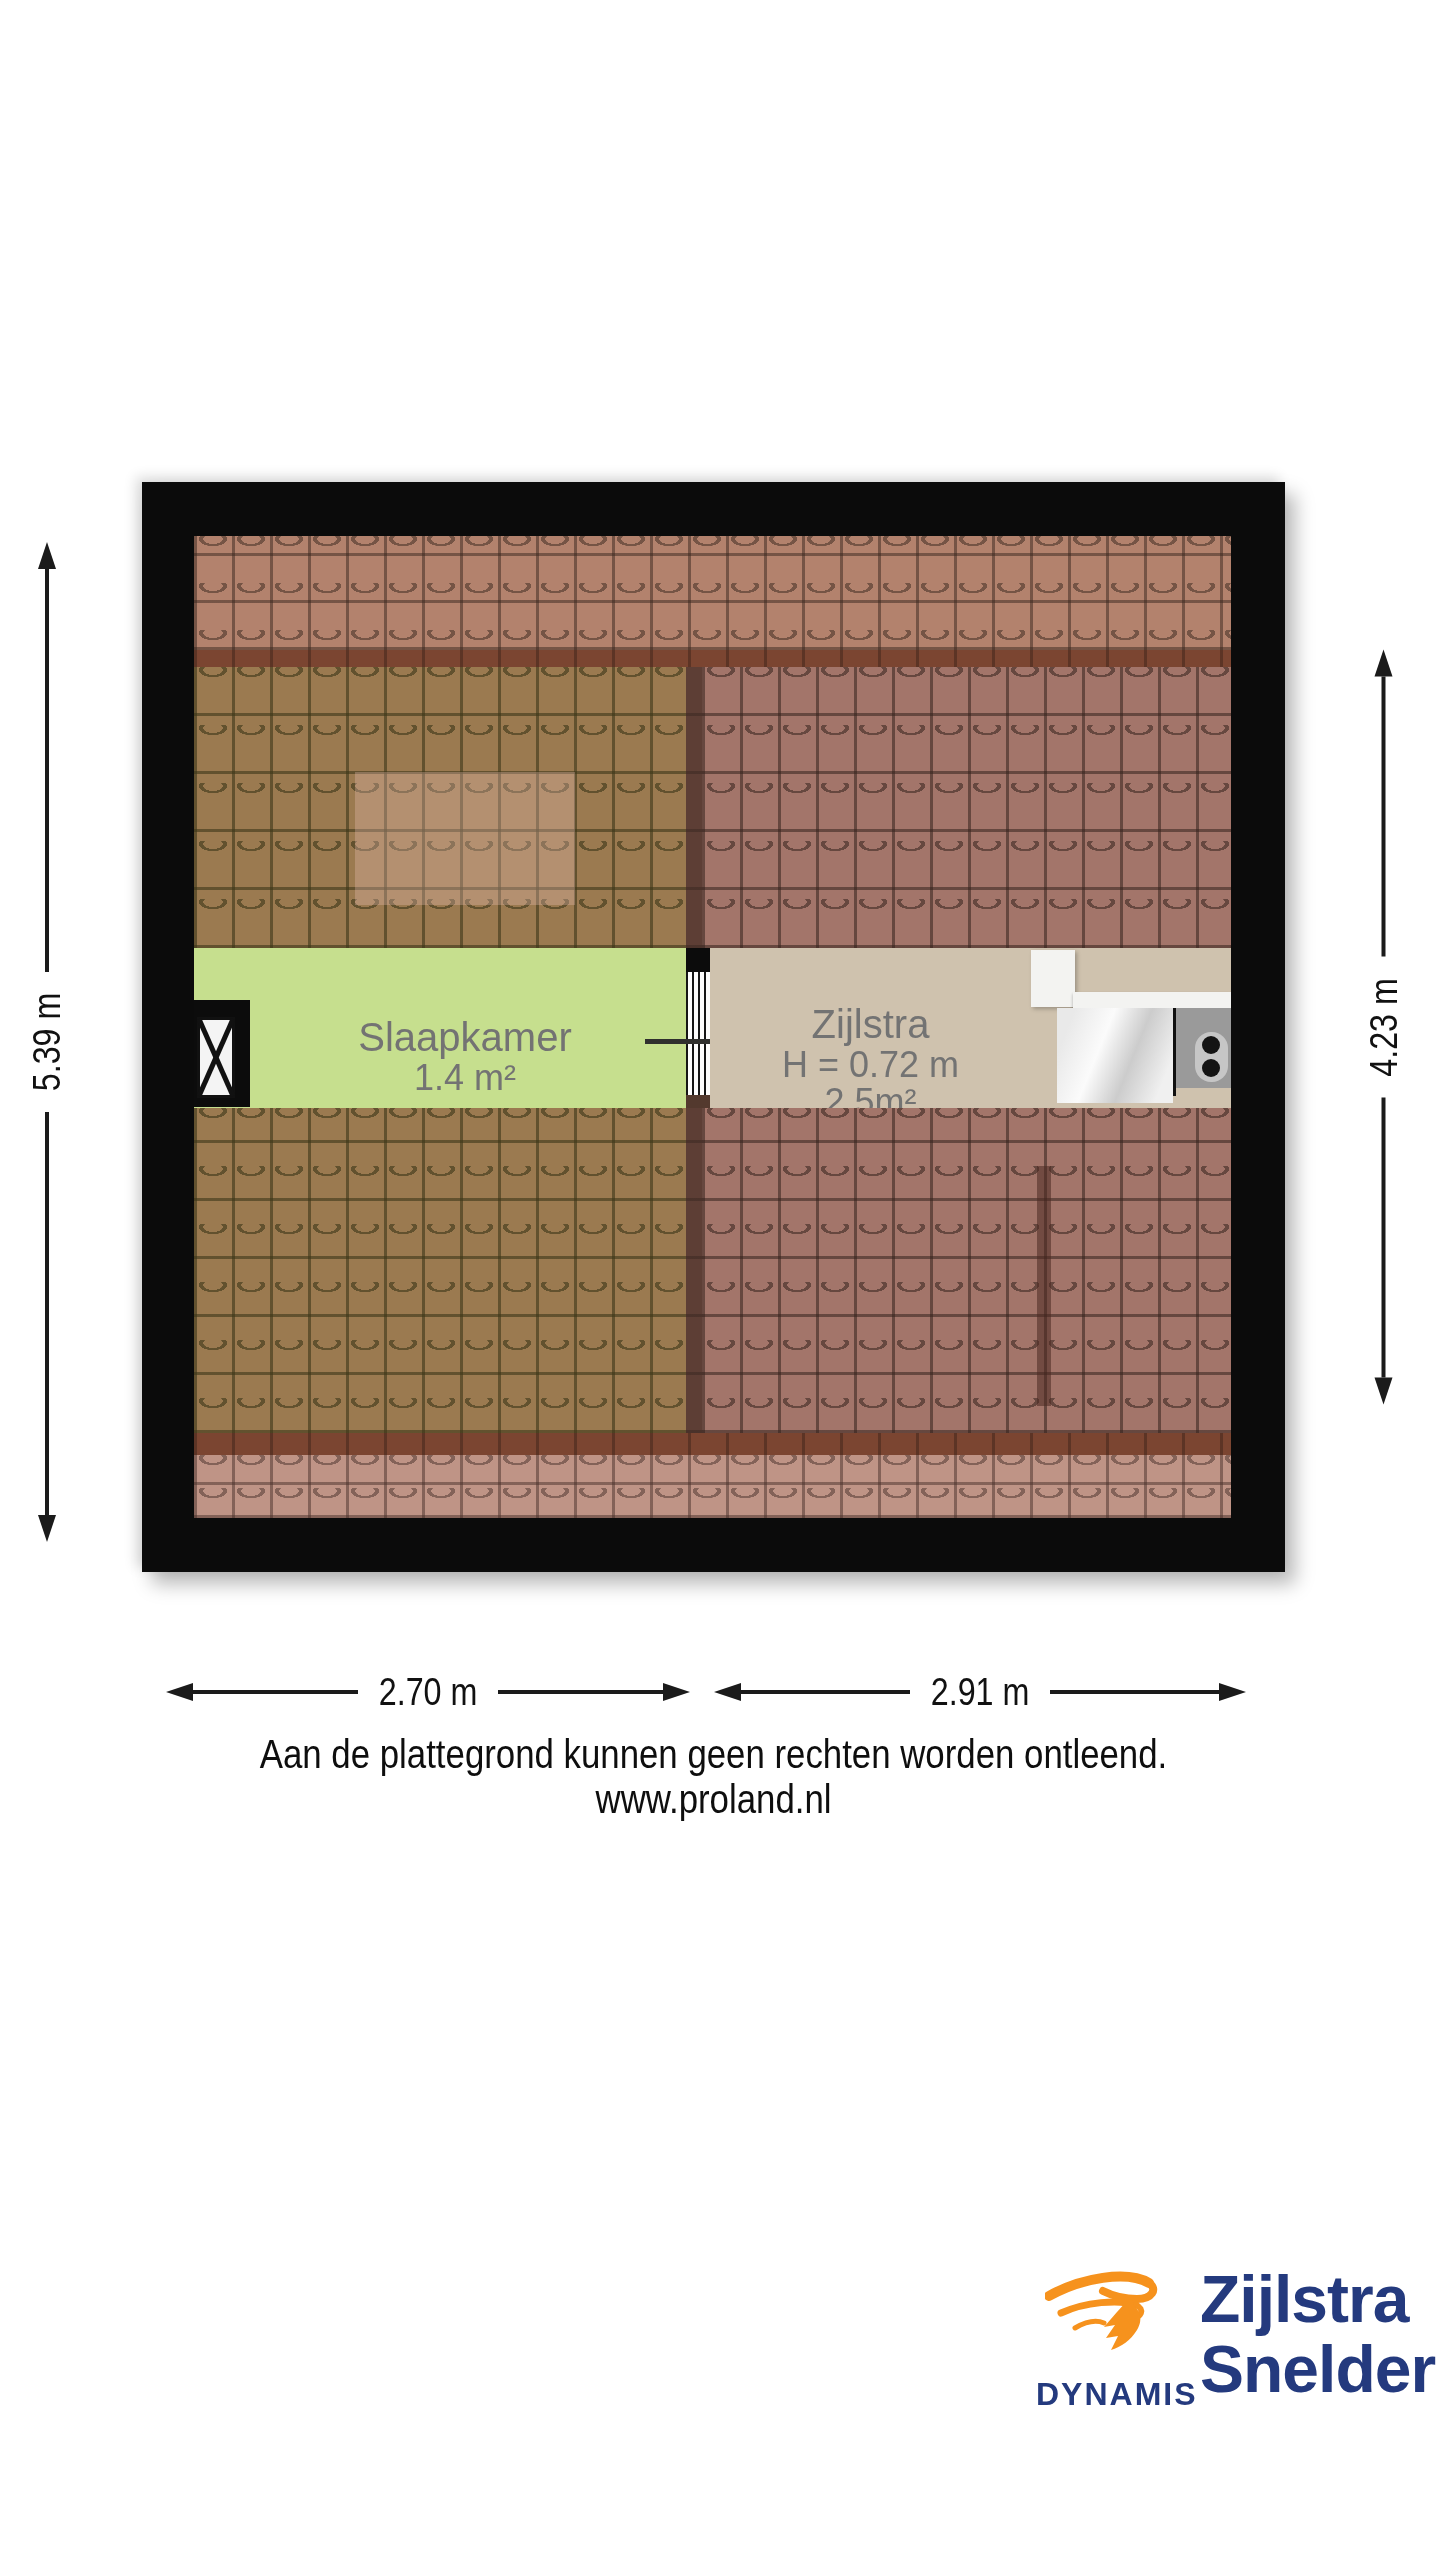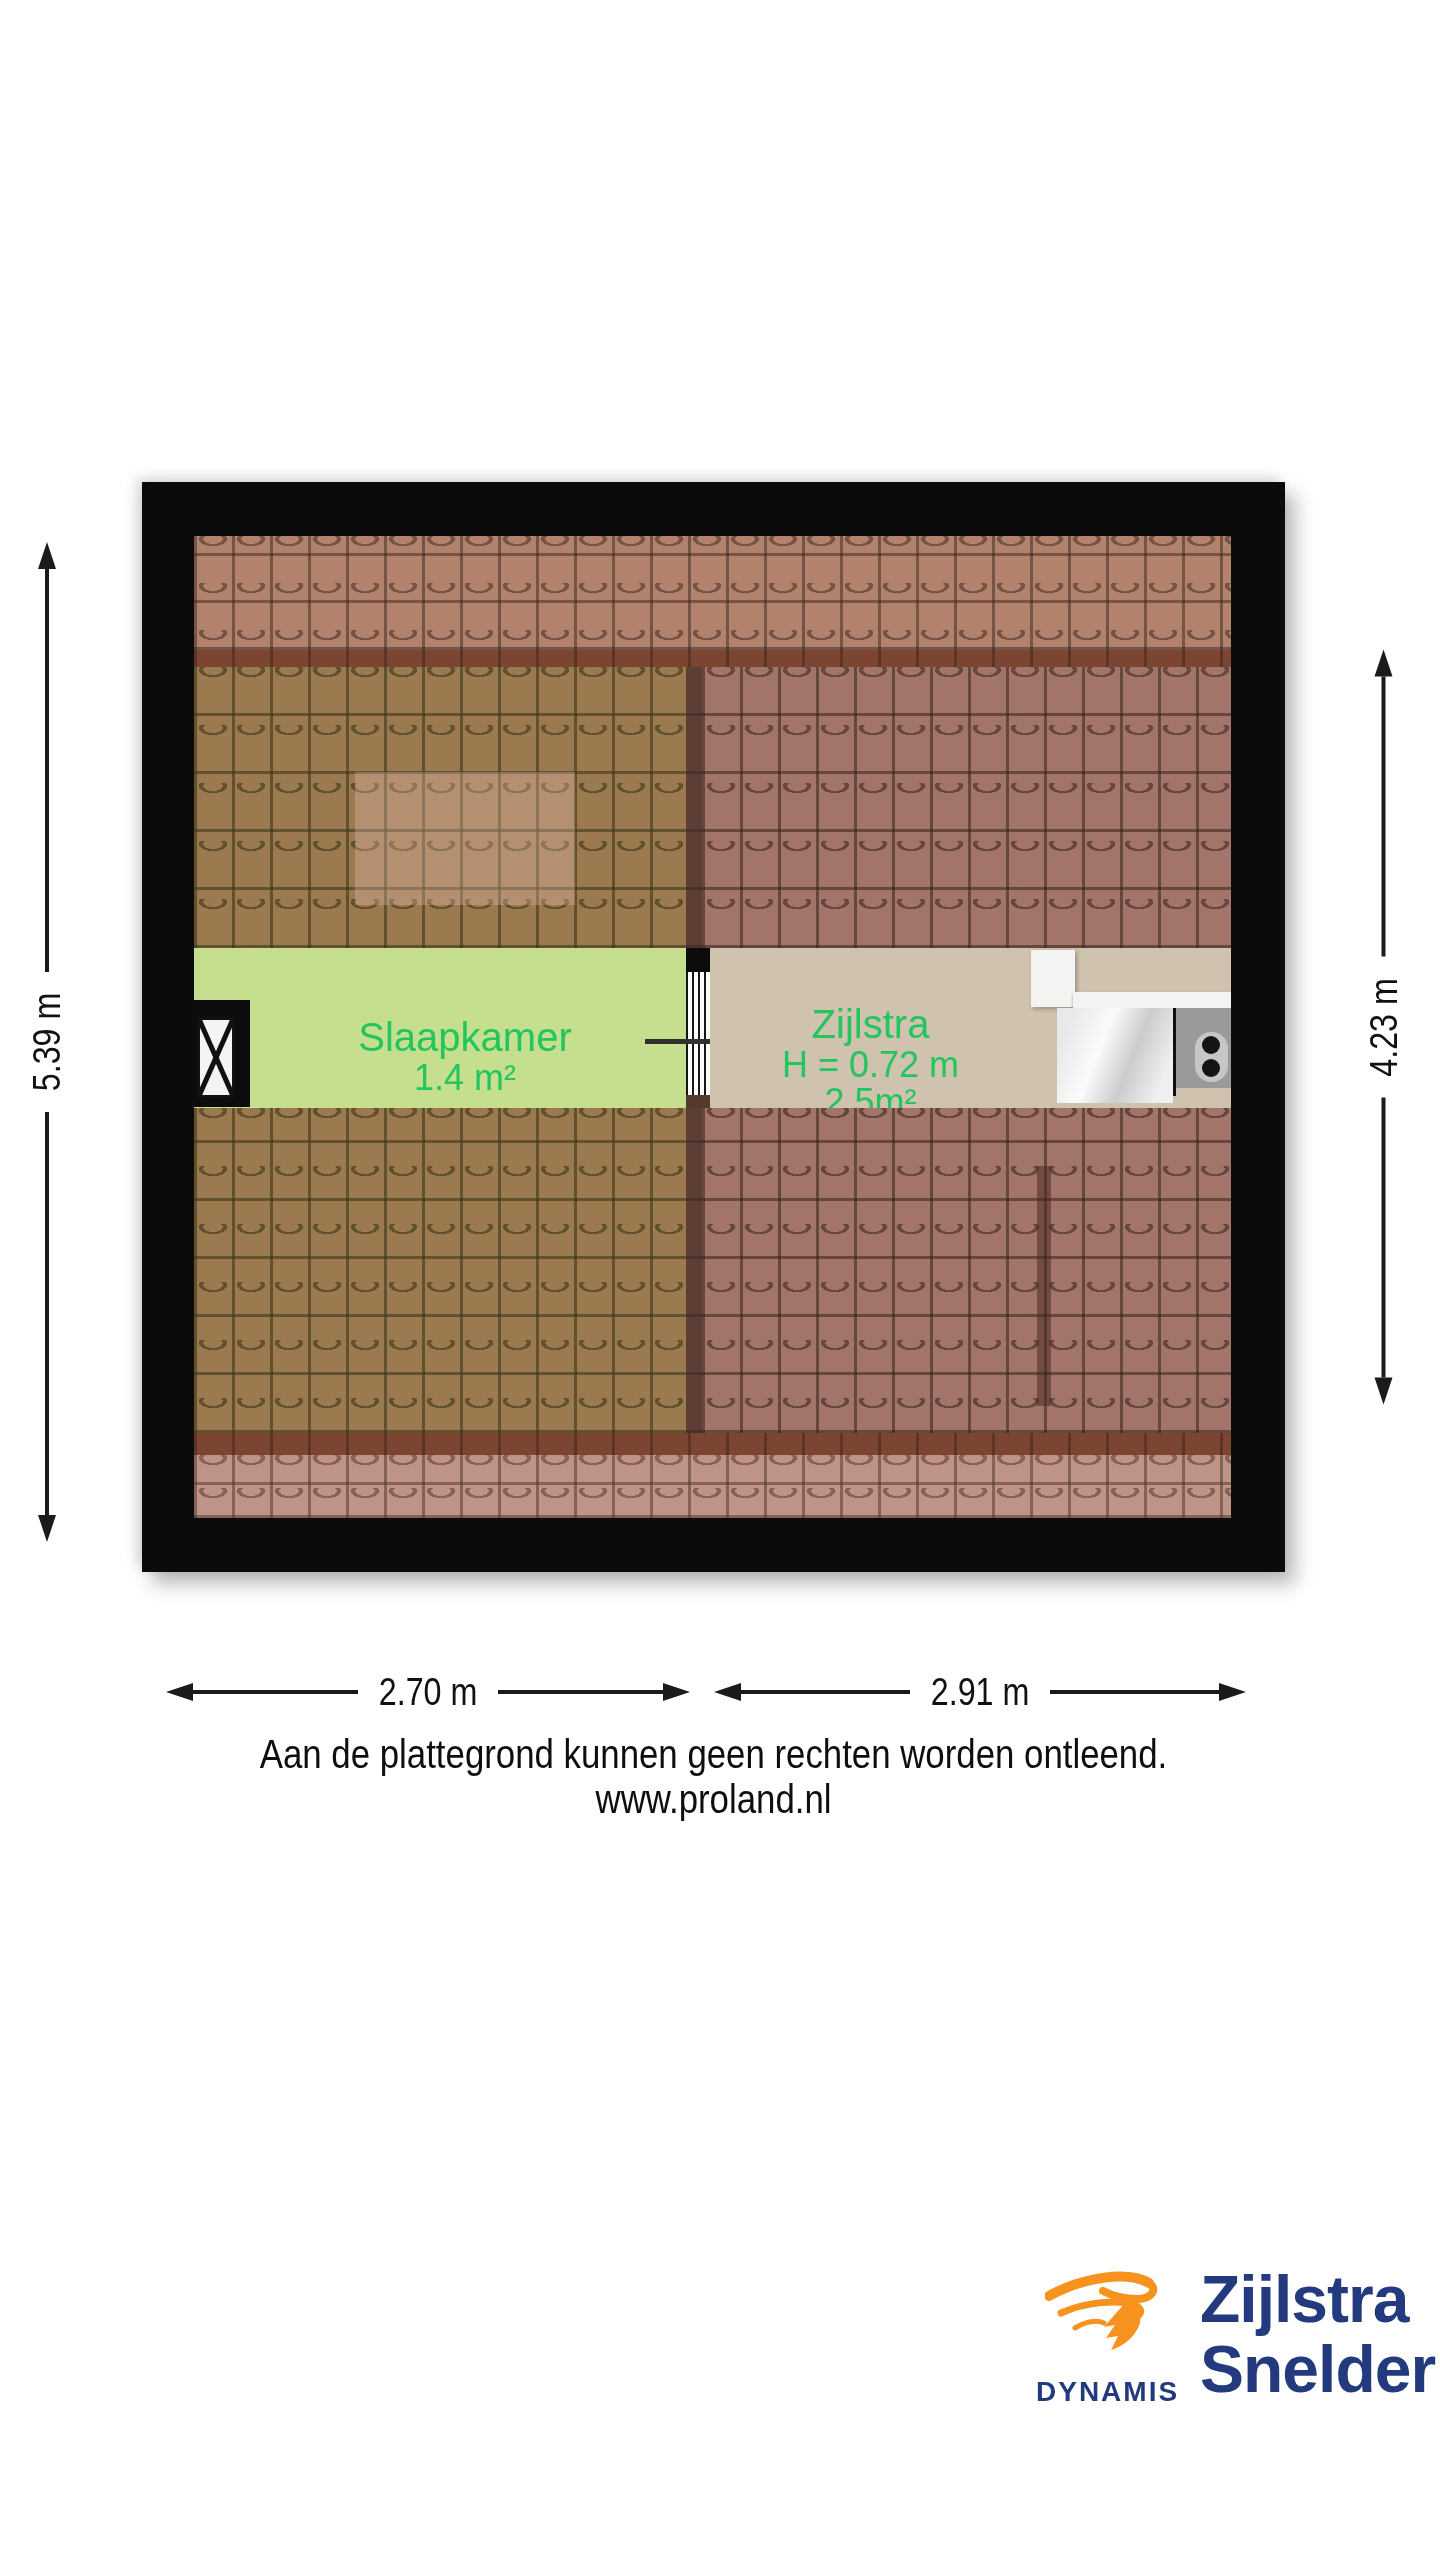--- a/index.html
+++ b/index.html
@@ -38,21 +38,21 @@
   .t-pink  {--tb:var(--roof_pink,#bf9486);--tl:rgba(72,48,42,.5);--th:33px;}
 
   .shadeband{background:var(--roof_shadow_band,#7b4531);
     background-image:repeating-linear-gradient(90deg, rgba(0,0,0,.25) 0 3px, rgba(0,0,0,0) 3px 38px);}
   .vstripe{background:#5d3e35;
     background-image:repeating-linear-gradient(0deg, rgba(0,0,0,.2) 0 3px, rgba(0,0,0,0) 3px 58px);}
 
   
   .room-green{background:var(--bedroom_green,#c6df8e);}
   .room-beige{background:var(--landing_beige,#cfc2ae);}
-  .roomlabel{text-align:center;color:#22c55e;}
+  .roomlabel{text-align:center;color:#737373;}
   .roomlabel .nm{font-size:40px;line-height:44px;}
   .roomlabel .sub{font-size:36px;line-height:37px;}
 
   
   .door{display:flex;flex-direction:column;}
   .door .capt{height:24px;background:#0c0c0c;}
   .door .stripes{flex:1;background:#fdfdfd;
     background-image:repeating-linear-gradient(90deg,#161616 0 2px, rgba(0,0,0,0) 2px 6px);}
   .door .capb{height:13px;background:#53392e;}
   .tick{background:#30302e;}
@@ -64,21 +64,21 @@
   .dot{background:#141414;border-radius:50%;}
 
   
   .disclaimer{position:absolute;left:142px;top:1732px;width:1143px;text-align:center;color:#0e0e0e;}
   .disclaimer div{font-size:40px;line-height:45px;transform:scaleX(.87);white-space:nowrap;}
 
   
   .logo-brand{position:absolute;left:1200px;top:2264px;color:var(--brand_blue,#243a7e);
     font-weight:bold;font-size:66px;line-height:70px;letter-spacing:-1px;}
   .logo-net{position:absolute;left:1036px;top:2376px;width:140px;text-align:center;
-    color:var(--brand_blue,#243a7e);font-weight:bold;font-size:28px;letter-spacing:2px;}
+    color:var(--brand_blue,#243a7e);font-weight:bold;font-size:32px;letter-spacing:2px;}
 </style>
 </head>
 <body>
 
 <div class="stage">
 
 
   <div class="dim vert" style="left:-453px;top:1022px;width:1000px;transform:rotate(-90deg);">
     <span class="ah l"></span>
     <span class="dline"></span>

